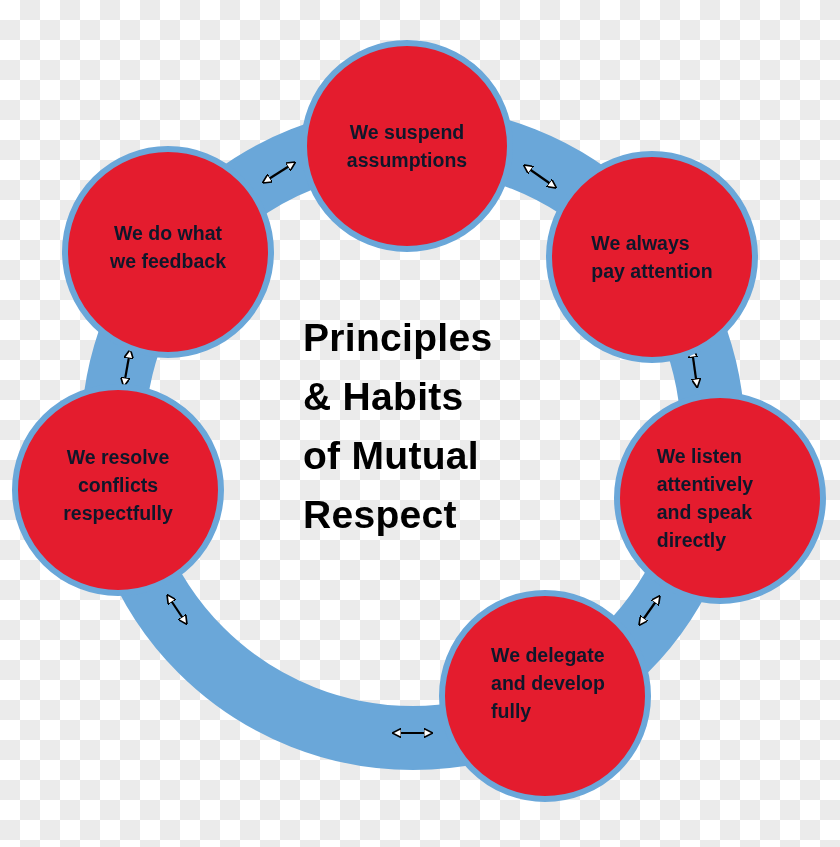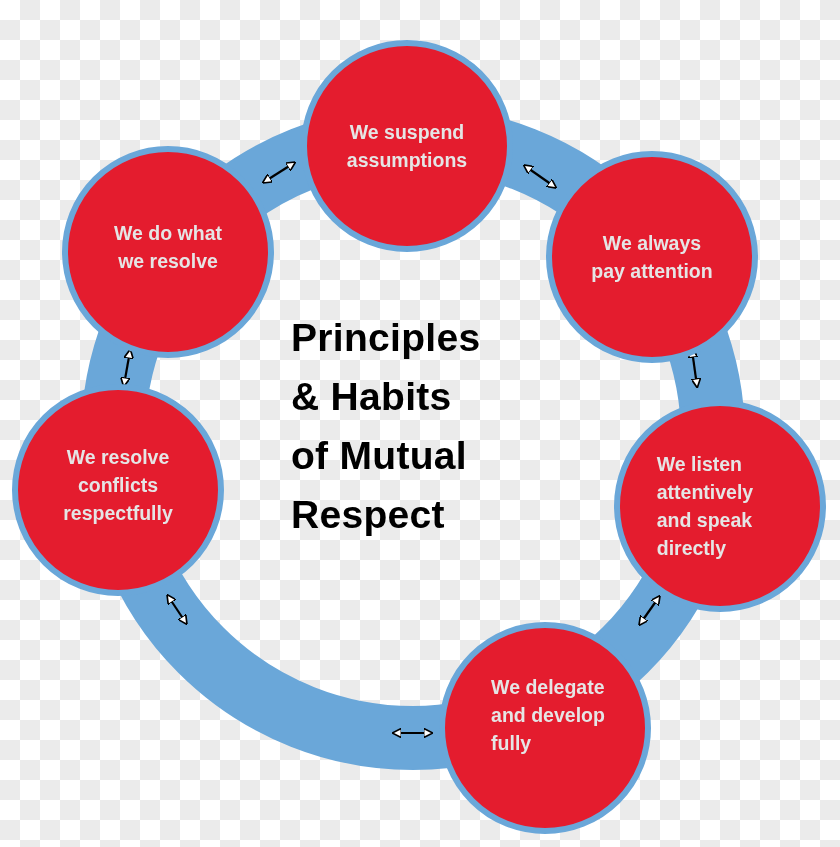--- a/index.html
+++ b/index.html
@@ -17,29 +17,29 @@
   .node {
     position: absolute;
     width: 200px; height: 200px;
     border-radius: 50%;
     background: #e41c2e;
     border: 6px solid #6aa7d9;
     box-sizing: content-box;
     display: flex; align-items: center; justify-content: center;
   }
   .node-text {
-    color: #e5e5e5;
+    color: #0f172a;
     font-weight: bold;
     font-size: 19.5px;
     line-height: 28px;
     white-space: pre-line;
   }
   .center-title {
     position: absolute;
-    left: 291px; top: 308px;
+    left: 303px; top: 308px;
     color: #000000;
     font-weight: bold;
     font-size: 39px;
     line-height: 59px;
     white-space: pre-line;
     letter-spacing: 0.3px;
   }
 </style>
 </head>
 <body>
@@ -64,46 +64,46 @@
       <line x1="130" y1="351" x2="124" y2="385" marker-start="url(#ah)" marker-end="url(#ah)"></line>
     </g>
   </svg>
 
   <div class="node" style="left:301px;top:40px;">
     <div class="node-text" style="text-align:center;">We suspend
 assumptions</div>
   </div>
 
   <div class="node" style="left:546px;top:151px;">
-    <div class="node-text" style="text-align:center;">We always
+    <div class="node-text" style="text-align:left;">We always
 pay attention</div>
   </div>
 
-  <div class="node" style="left:614px;top:400px;">
+  <div class="node" style="left:614px;top:392px;">
     <div class="node-text" style="text-align:left;margin-right:30px;">We listen
 attentively
 and speak
 directly</div>
   </div>
 
-  <div class="node" style="left:439px;top:622px;">
+  <div class="node" style="left:439px;top:590px;">
     <div class="node-text" style="text-align:left;margin-bottom:26px;margin-left:6px;">We delegate
 and develop
 fully</div>
   </div>
 
 
   <div class="node" style="left:12px;top:384px;">
     <div class="node-text" style="text-align:center;margin-bottom:10px;">We resolve
 conflicts
 respectfully</div>
   </div>
 
   <div class="node" style="left:62px;top:146px;">
     <div class="node-text" style="text-align:center;margin-bottom:10px;">We do what
-we resolve</div>
+we feedback</div>
   </div>
 
   <div class="center-title">Principles
 &amp; Habits
 of Mutual
 Respect</div>
 </div>
 
 </body></html>

